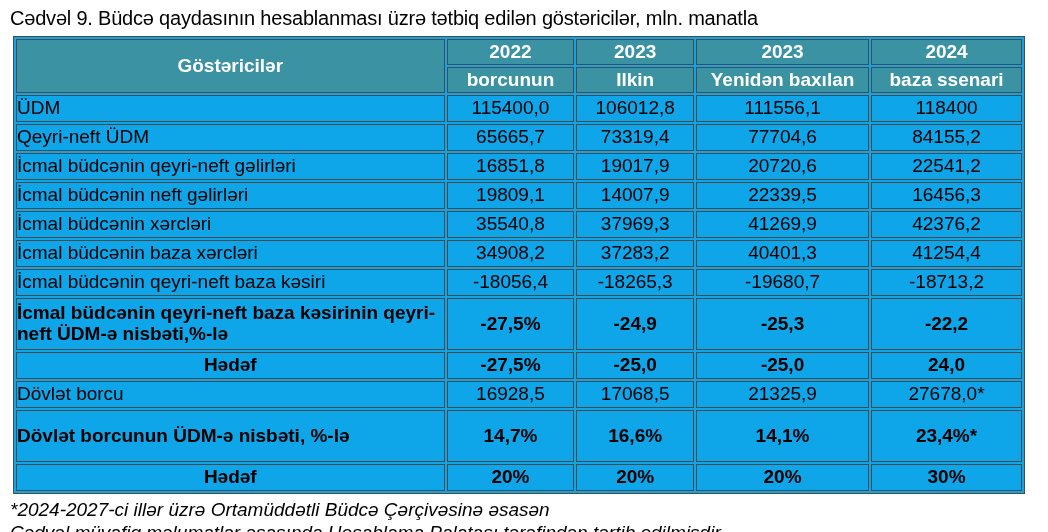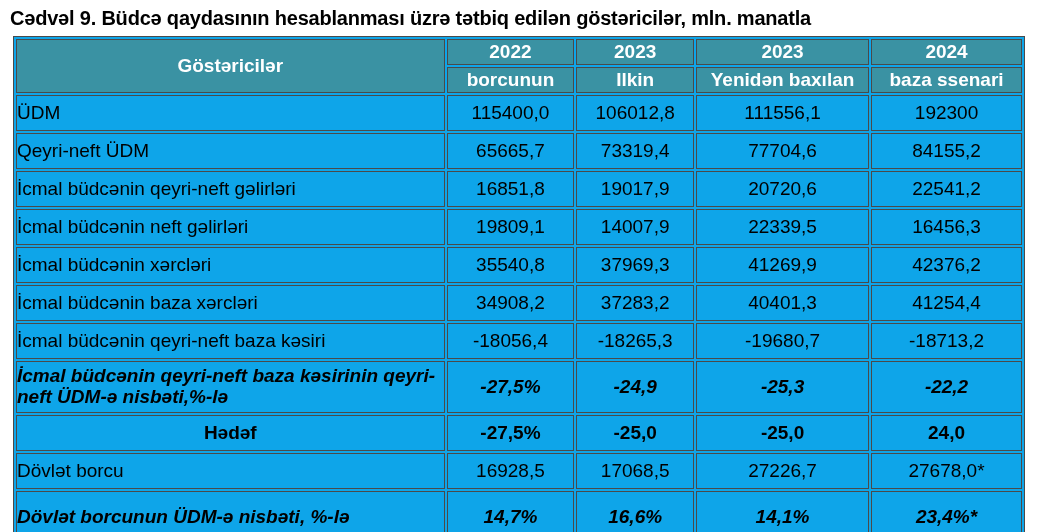--- a/index.html
+++ b/index.html
@@ -10,21 +10,21 @@
     font-family: "Liberation Sans", sans-serif;
   }
   .page {
     width: 1048px;
     height: 532px;
     overflow: hidden;
     background: #ffffff;
   }
   .title {
     font-size: 20px;
-    font-weight: bold;
+    font-weight: normal;
     margin: 7px 0 6px 10px;
     letter-spacing: -0.2px;
     white-space: nowrap;
   }
   table.budget {
     table-layout: fixed;
     width: 1012px;
     margin-left: 13px;
     border-collapse: separate;
     border-spacing: 2px;
@@ -49,34 +49,33 @@
     background: #3A92A3;
     color: #ffffff;
     font-weight: bold;
     height: 26px;
     text-align: center;
   }
   thead th.indicator-head {
     font-size: 19px;
   }
   tbody td {
-    height: 36px;
+    height: 27px;
     line-height: 1.1;
   }
   td.label {
     text-align: left;
     padding-left: 10px;
     padding-right: 4px;
   }
   td.num {
     text-align: center;
   }
   tr.emph td {
     font-weight: bold;
-    font-style: italic;
     height: 52px;
   }
   tr.target td {
     font-weight: bold;
     text-align: center;
   }
   .footnotes {
     margin: 4px 0 0 10px;
     font-style: italic;
     font-size: 19px;
@@ -112,21 +111,21 @@
         <th>Yenidən baxılan</th>
         <th>baza ssenari</th>
       </tr>
     </thead>
     <tbody>
       <tr>
         <td class="label">ÜDM</td>
         <td class="num">115400,0</td>
         <td class="num">106012,8</td>
         <td class="num">111556,1</td>
-        <td class="num">192300</td>
+        <td class="num">118400</td>
       </tr>
       <tr>
         <td class="label">Qeyri-neft ÜDM</td>
         <td class="num">65665,7</td>
         <td class="num">73319,4</td>
         <td class="num">77704,6</td>
         <td class="num">84155,2</td>
       </tr>
       <tr>
         <td class="label">İcmal büdcənin qeyri-neft gəlirləri</td>
@@ -174,37 +173,38 @@
         <td class="label">Hədəf</td>
         <td class="num">-27,5%</td>
         <td class="num">-25,0</td>
         <td class="num">-25,0</td>
         <td class="num">24,0</td>
       </tr>
       <tr>
         <td class="label">Dövlət borcu</td>
         <td class="num">16928,5</td>
         <td class="num">17068,5</td>
-        <td class="num">27226,7</td>
+        <td class="num">21325,9</td>
         <td class="num">27678,0*</td>
       </tr>
       <tr class="emph">
         <td class="label">Dövlət borcunun ÜDM-ə nisbəti, %-lə</td>
         <td class="num">14,7%</td>
         <td class="num">16,6%</td>
         <td class="num">14,1%</td>
         <td class="num">23,4%*</td>
       </tr>
       <tr class="target">
         <td class="label">Hədəf</td>
         <td class="num">20%</td>
         <td class="num">20%</td>
         <td class="num">20%</td>
         <td class="num">30%</td>
       </tr>
     </tbody>
   </table>
 
   <div class="footnotes">
+    <div>*2024-2027-ci illər üzrə Ortamüddətli Büdcə Çərçivəsinə əsasən</div>
     <div>Cədvəl müvafiq məlumatlar əsasında Hesablama Palatası tərəfindən tərtib edilmişdir.</div>
   </div>
 
 </div>
 
 </body></html>

